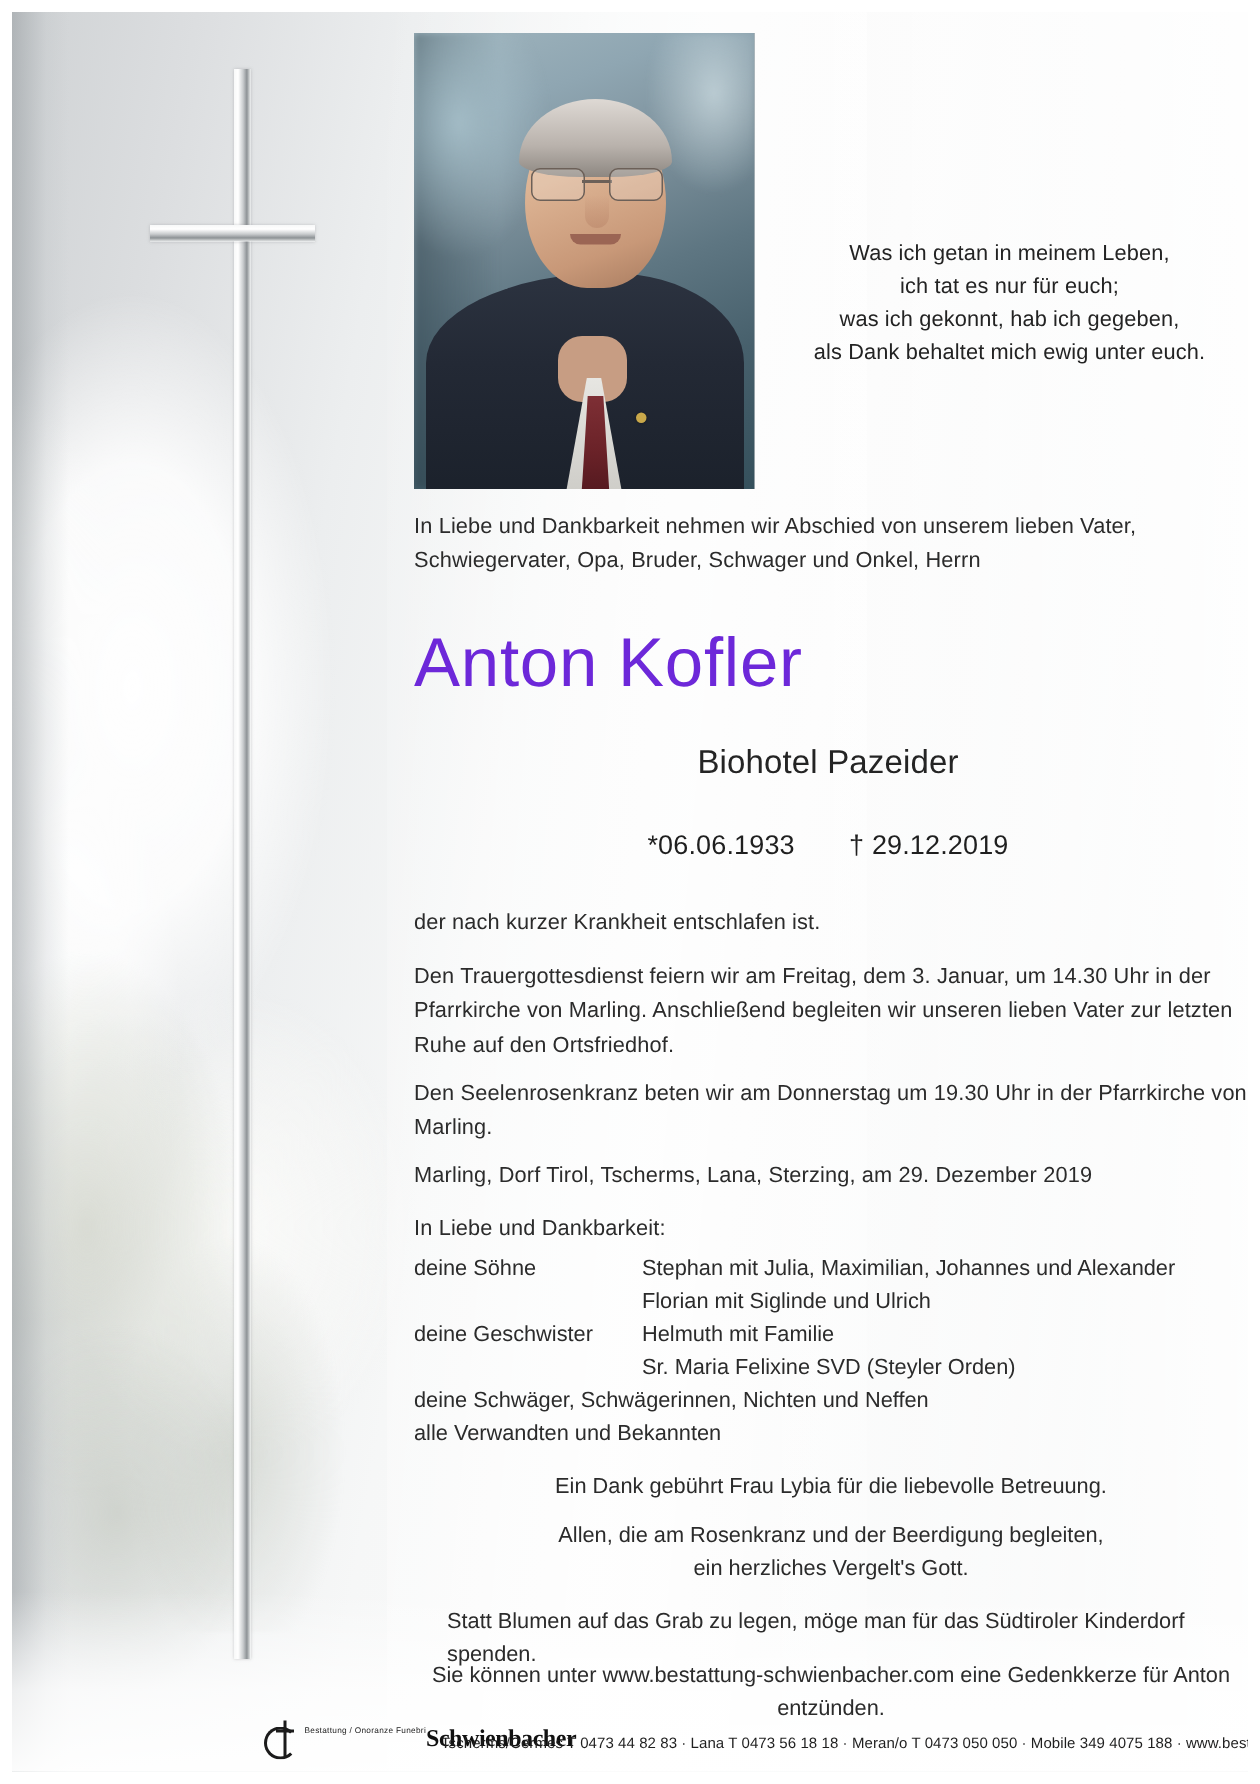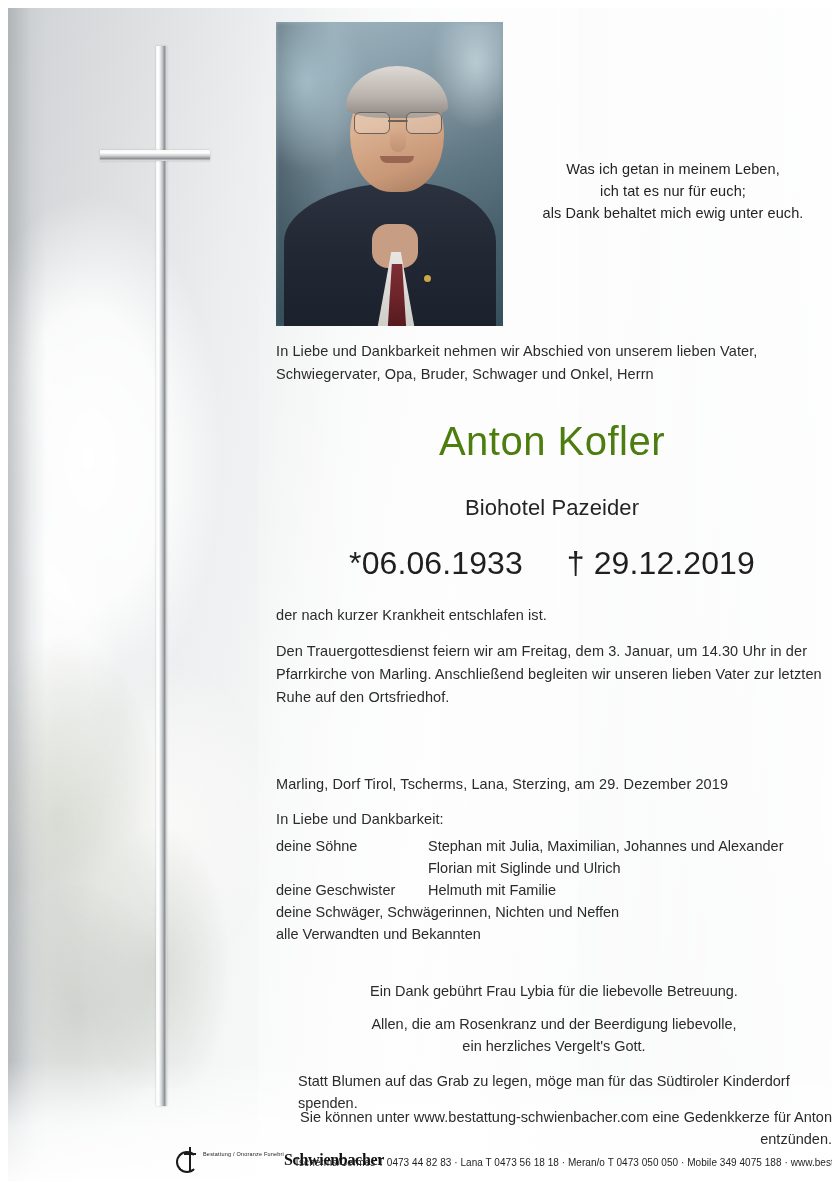--- a/index.html
+++ b/index.html
@@ -290,43 +290,43 @@
     left: 268px;
     top: 332px;
     width: 552px;
     font-size: 14.5px;
     line-height: 23px;
   }
   .name {
     left: 268px;
     top: 405px;
     width: 552px;
-    text-align: center;
-    font-size: 40px;
+    text-align: left;
+    font-size: 46px;
     line-height: 56px;
     font-weight: 300;
-    color: #4d7c0f;
+    color: #6d28d9;
     letter-spacing: 0.5px;
   }
   .subname {
     left: 268px;
     top: 483px;
     width: 552px;
     text-align: center;
     font-size: 22px;
     line-height: 34px;
     font-weight: 300;
     color: #242424;
   }
   .dates {
     left: 268px;
     top: 538px;
     width: 552px;
     text-align: center;
-    font-size: 32px;
+    font-size: 18px;
     line-height: 34px;
     font-weight: 300;
     color: #1f1f1f;
   }
   .dates .sep { display: inline-block; width: 26px; }
   .para {
     left: 268px;
     width: 556px;
     font-size: 14.5px;
     line-height: 23px;
@@ -363,21 +363,21 @@
     left: 268px;
     text-align: center;
     font-size: 14.5px;
     line-height: 22px;
     color: #2b2b2b;
     font-weight: 300;
   }
   .c1 { top: 972px; }
   .c2 { top: 1005px; }
   .c3 { top: 1062px; text-align: left; left: 290px; width: 520px;}
-  .c4 { top: 1098px; text-align: right; left: 268px; width: 556px;}
+  .c4 { top: 1098px; text-align: center; left: 268px; width: 556px;}
 
   
   .footer {
     position: absolute;
     left: 0;
     bottom: 0;
     width: 824px;
     height: 44px;
     display: flex;
     align-items: center;
@@ -478,61 +478,64 @@
         <div class="lens l"></div>
         <div class="bridge"></div>
         <div class="lens r"></div>
       </div>
       <div class="mouth"></div>
     </div>
 
     <div class="txt verse">
       <div>Was ich getan in meinem Leben,</div>
       <div>ich tat es nur für euch;</div>
+      <div>was ich gekonnt, hab ich gegeben,</div>
       <div>als Dank behaltet mich ewig unter euch.</div>
     </div>
 
     <div class="txt intro">In Liebe und Dankbarkeit nehmen wir Abschied von unserem lieben Vater, Schwiegervater, Opa, Bruder, Schwager und Onkel, Herrn</div>
 
     <div class="txt name">Anton Kofler</div>
     <div class="txt subname">Biohotel Pazeider</div>
     <div class="txt dates">
       <span>*06.06.1933</span>
       <span class="sep"></span>
       <span>† 29.12.2019</span>
     </div>
 
     <div class="txt para p1">der nach kurzer Krankheit entschlafen ist.</div>
     <div class="txt para p2">Den Trauergottesdienst feiern wir am Freitag, dem 3. Januar, um 14.30 Uhr in der Pfarrkirche von Marling. Anschließend begleiten wir unseren lieben Vater zur letzten Ruhe auf den Ortsfriedhof.</div>
+    <div class="txt para p3">Den Seelenrosenkranz beten wir am Donnerstag um 19.30 Uhr in der Pfarrkirche von Marling.</div>
     <div class="txt para p4">Marling, Dorf Tirol, Tscherms, Lana, Sterzing, am 29. Dezember 2019</div>
     <div class="txt para p5">In Liebe und Dankbarkeit:</div>
 
     <div class="family">
       <div class="row">
         <div class="lbl">deine Söhne</div>
         <div class="val">Stephan mit Julia, Maximilian, Johannes und Alexander</div>
       </div>
       <div class="row">
         <div class="lbl"></div>
         <div class="val">Florian mit Siglinde und Ulrich</div>
       </div>
       <div class="row">
         <div class="lbl">deine Geschwister</div>
         <div class="val">Helmuth mit Familie</div>
       </div>
       <div class="row">
         <div class="lbl"></div>
+        <div class="val">Sr. Maria Felixine SVD (Steyler Orden)</div>
       </div>
       <div class="full">deine Schwäger, Schwägerinnen, Nichten und Neffen</div>
       <div class="full">alle Verwandten und Bekannten</div>
     </div>
 
     <div class="centered c1">Ein Dank gebührt Frau Lybia für die liebevolle Betreuung.</div>
     <div class="centered c2">
-      <div>Allen, die am Rosenkranz und der Beerdigung liebevolle,</div>
+      <div>Allen, die am Rosenkranz und der Beerdigung begleiten,</div>
       <div>ein herzliches Vergelt's Gott.</div>
     </div>
     <div class="centered c3">Statt Blumen auf das Grab zu legen, möge man für das Südtiroler Kinderdorf spenden.</div>
     <div class="centered c4">Sie können unter www.bestattung-schwienbacher.com eine Gedenkkerze für Anton entzünden.</div>
 
     <div class="footer">
       <div class="logo">
         <div class="mark">
           <div class="c"></div>
           <div class="cr-v"></div>

